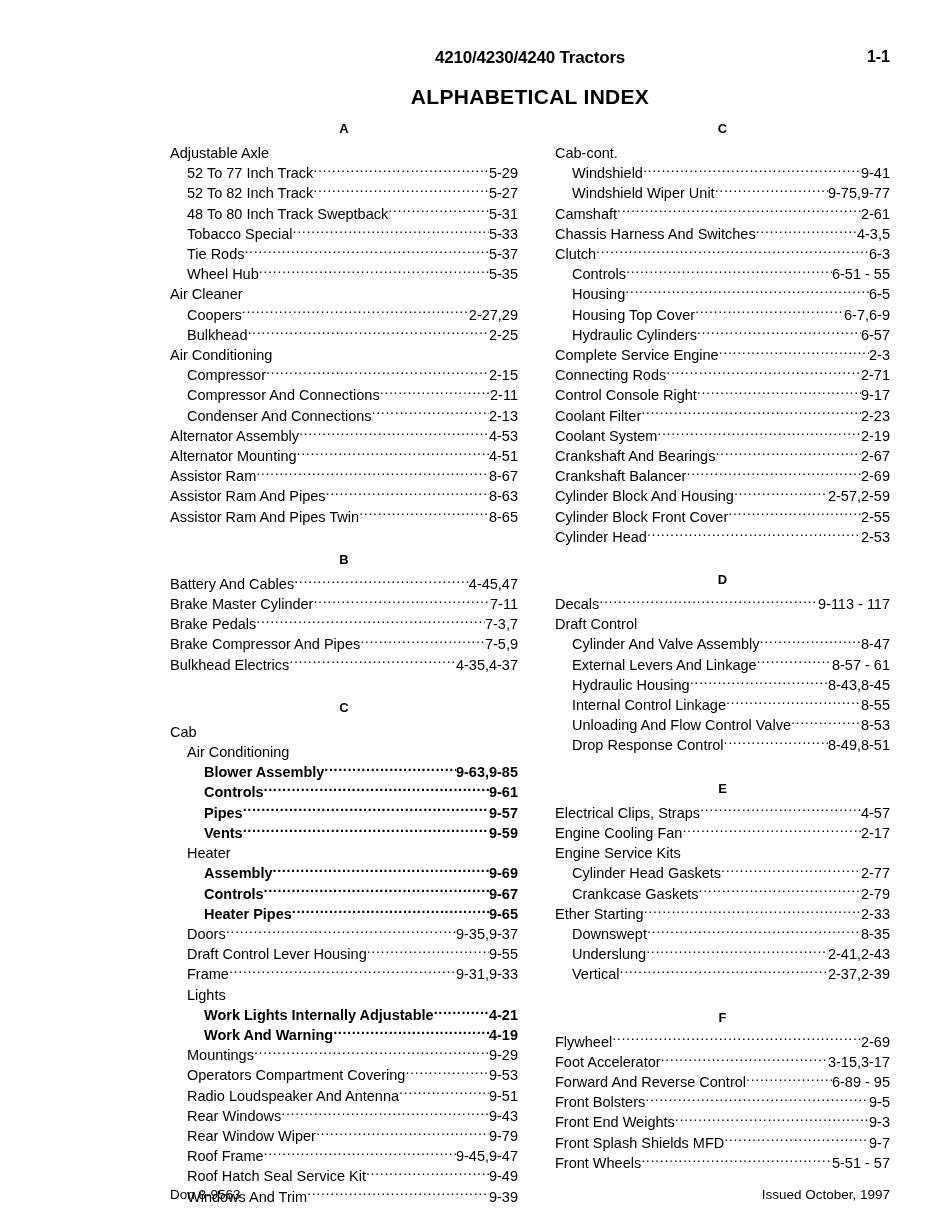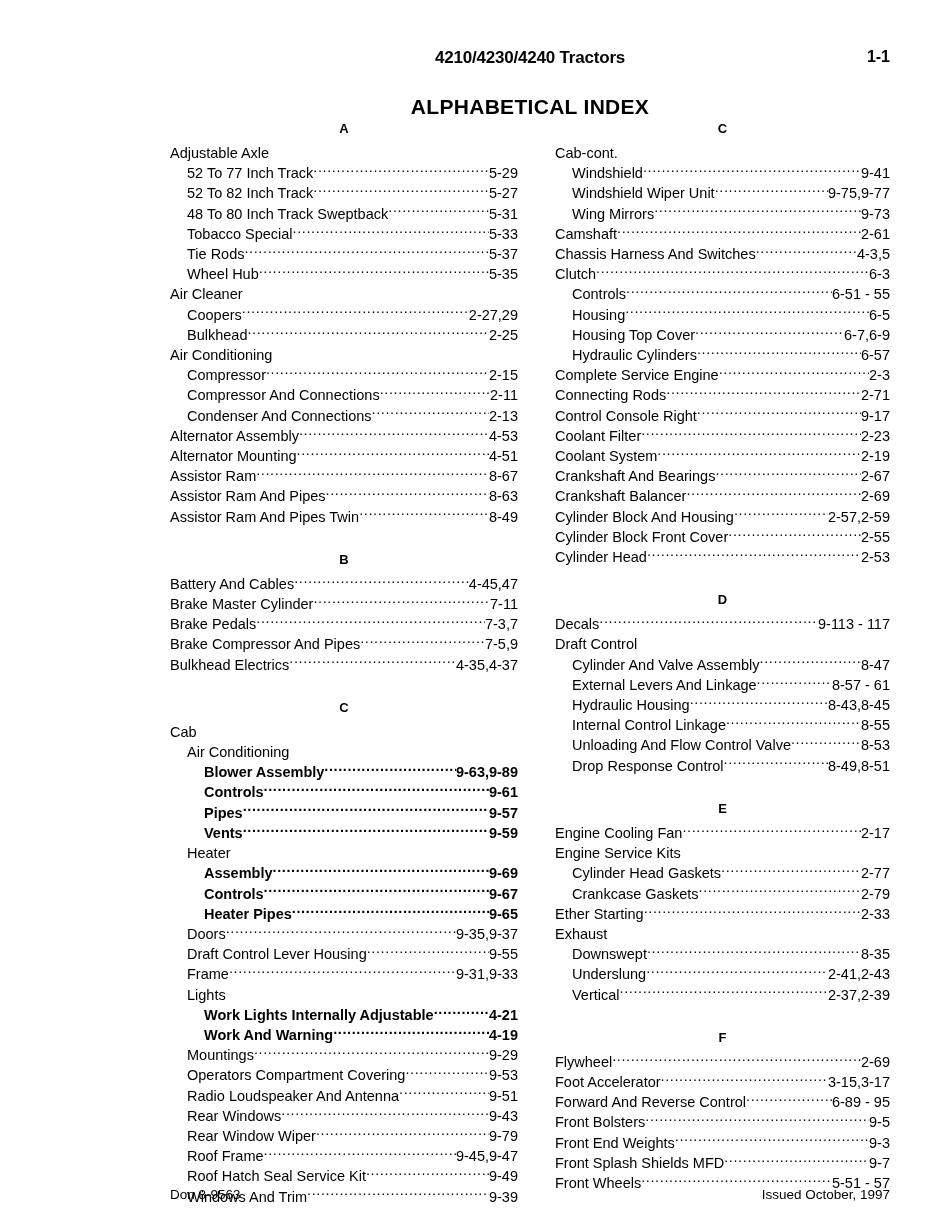--- a/index.html
+++ b/index.html
@@ -52,21 +52,20 @@
   }
   .doc-title {
     position: absolute;
     left: 166px;
     top: 85px;
     width: 720px;
     text-align: center;
     font-size: 21px;
     font-weight: bold;
     letter-spacing: 0.3px;
-    margin-top: 10px;
   }
 
   
   .columns {
     position: absolute;
     left: 0;
     top: 122px;
     width: 935px;
   }
   .column {
@@ -241,21 +240,21 @@
           <span class="entry-page">8-67</span>
         </div>
         <div class="entry lvl0">
           <span class="entry-label">Assistor Ram And Pipes</span>
           <span class="entry-leader"></span>
           <span class="entry-page">8-63</span>
         </div>
         <div class="entry lvl0">
           <span class="entry-label">Assistor Ram And Pipes Twin</span>
           <span class="entry-leader"></span>
-          <span class="entry-page">8-49</span>
+          <span class="entry-page">8-65</span>
         </div>
         <div class="section-letter spaced">B</div>
         <div class="entry lvl0">
           <span class="entry-label">Battery And Cables</span>
           <span class="entry-leader"></span>
           <span class="entry-page">4-45,47</span>
         </div>
         <div class="entry lvl0">
           <span class="entry-label">Brake Master Cylinder</span>
           <span class="entry-leader"></span>
@@ -283,21 +282,21 @@
           <span class="entry-page"></span>
         </div>
         <div class="entry lvl1 heading">
           <span class="entry-label">Air Conditioning</span>
           <span class="entry-leader"></span>
           <span class="entry-page"></span>
         </div>
         <div class="entry lvl2">
           <span class="entry-label">Blower Assembly</span>
           <span class="entry-leader"></span>
-          <span class="entry-page">9-63,9-89</span>
+          <span class="entry-page">9-63,9-85</span>
         </div>
         <div class="entry lvl2">
           <span class="entry-label">Controls</span>
           <span class="entry-leader"></span>
           <span class="entry-page">9-61</span>
         </div>
         <div class="entry lvl2">
           <span class="entry-label">Pipes</span>
           <span class="entry-leader"></span>
           <span class="entry-page">9-57</span>
@@ -408,25 +407,20 @@
         <div class="entry lvl1">
           <span class="entry-label">Windshield</span>
           <span class="entry-leader"></span>
           <span class="entry-page">9-41</span>
         </div>
         <div class="entry lvl1">
           <span class="entry-label">Windshield Wiper Unit</span>
           <span class="entry-leader"></span>
           <span class="entry-page">9-75,9-77</span>
         </div>
-        <div class="entry lvl1">
-          <span class="entry-label">Wing Mirrors</span>
-          <span class="entry-leader"></span>
-          <span class="entry-page">9-73</span>
-        </div>
         <div class="entry lvl0">
           <span class="entry-label">Camshaft</span>
           <span class="entry-leader"></span>
           <span class="entry-page">2-61</span>
         </div>
         <div class="entry lvl0">
           <span class="entry-label">Chassis Harness And Switches</span>
           <span class="entry-leader"></span>
           <span class="entry-page">4-3,5</span>
         </div>
@@ -541,20 +535,25 @@
           <span class="entry-leader"></span>
           <span class="entry-page">8-53</span>
         </div>
         <div class="entry lvl1">
           <span class="entry-label">Drop Response Control</span>
           <span class="entry-leader"></span>
           <span class="entry-page">8-49,8-51</span>
         </div>
         <div class="section-letter spaced">E</div>
         <div class="entry lvl0">
+          <span class="entry-label">Electrical Clips, Straps</span>
+          <span class="entry-leader"></span>
+          <span class="entry-page">4-57</span>
+        </div>
+        <div class="entry lvl0">
           <span class="entry-label">Engine Cooling Fan</span>
           <span class="entry-leader"></span>
           <span class="entry-page">2-17</span>
         </div>
         <div class="entry lvl0 heading">
           <span class="entry-label">Engine Service Kits</span>
           <span class="entry-leader"></span>
           <span class="entry-page"></span>
         </div>
         <div class="entry lvl1">
@@ -564,25 +563,20 @@
         </div>
         <div class="entry lvl1">
           <span class="entry-label">Crankcase Gaskets</span>
           <span class="entry-leader"></span>
           <span class="entry-page">2-79</span>
         </div>
         <div class="entry lvl0">
           <span class="entry-label">Ether Starting</span>
           <span class="entry-leader"></span>
           <span class="entry-page">2-33</span>
-        </div>
-        <div class="entry lvl0 heading">
-          <span class="entry-label">Exhaust</span>
-          <span class="entry-leader"></span>
-          <span class="entry-page"></span>
         </div>
         <div class="entry lvl1">
           <span class="entry-label">Downswept</span>
           <span class="entry-leader"></span>
           <span class="entry-page">8-35</span>
         </div>
         <div class="entry lvl1">
           <span class="entry-label">Underslung</span>
           <span class="entry-leader"></span>
           <span class="entry-page">2-41,2-43</span>

